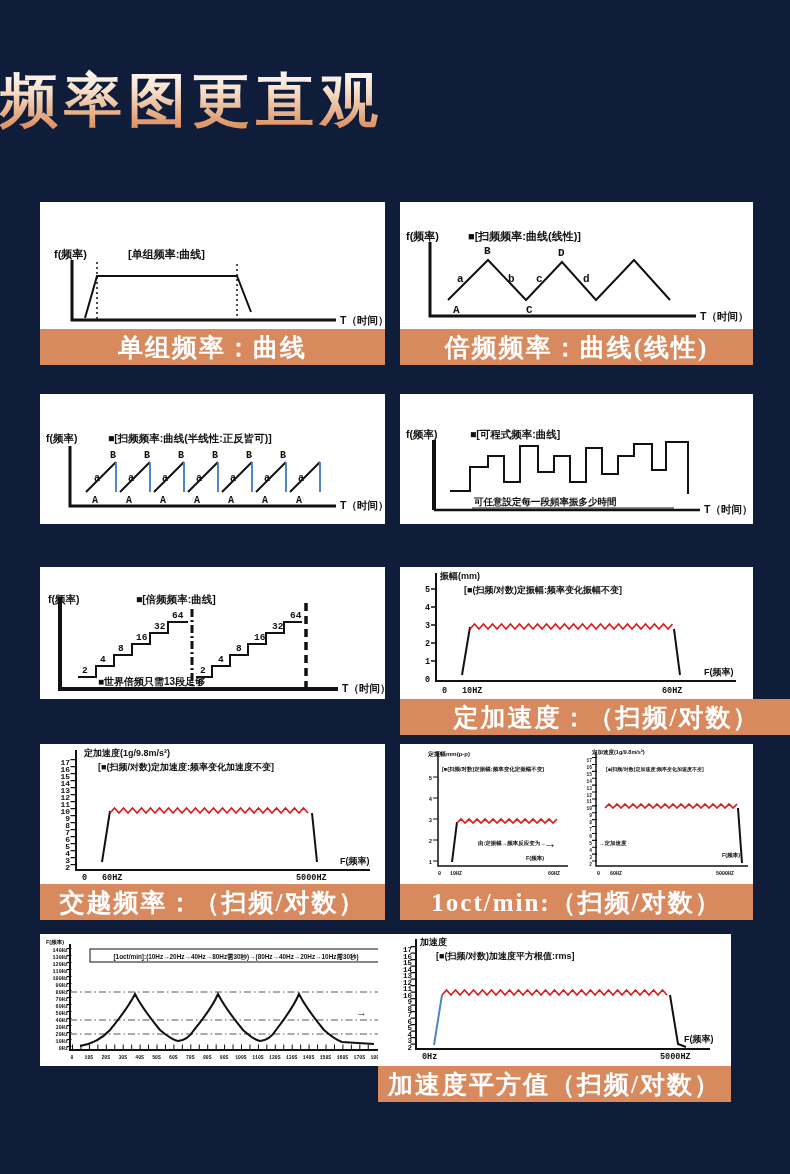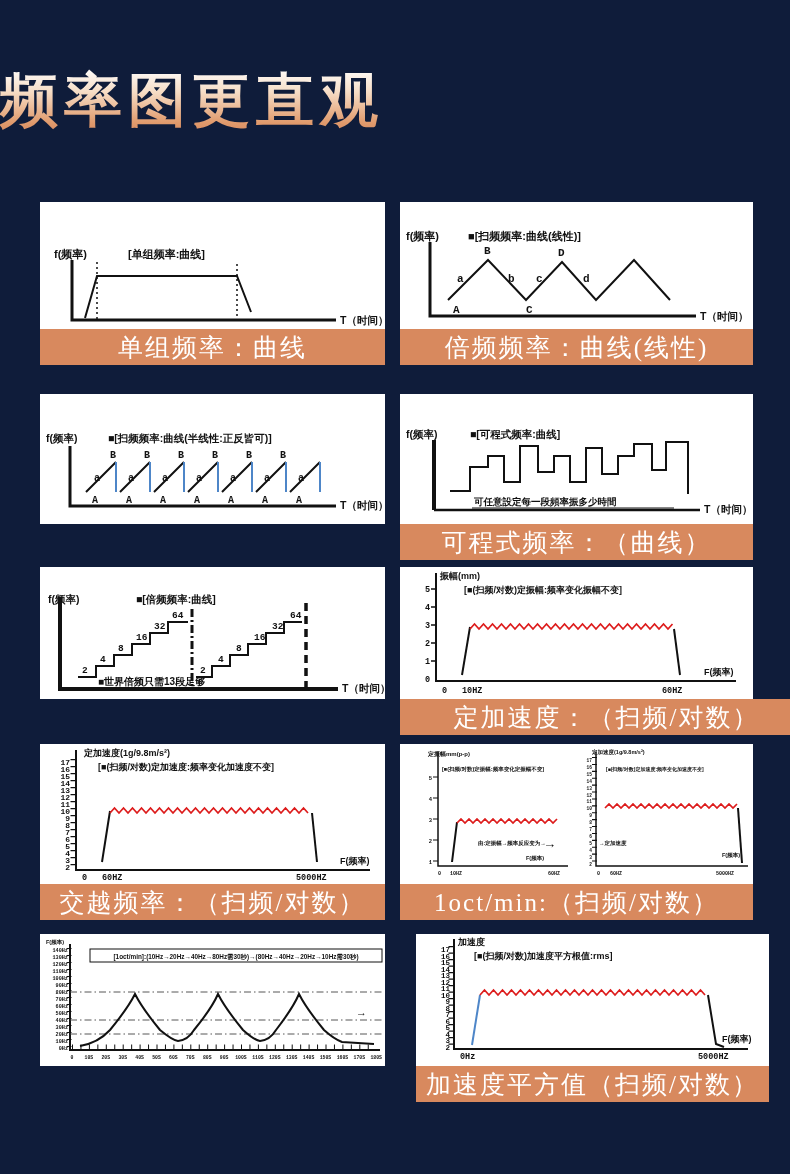--- a/index.html
+++ b/index.html
@@ -14,21 +14,21 @@
     color:#e9af85;
     background:linear-gradient(180deg,#ffffff 6%,#f6ddc6 38%,#e09a6c 78%,#d2815a 100%);
     -webkit-background-clip:text;background-clip:text;
   }
   @supports ((-webkit-background-clip:text) or (background-clip:text)){
     .title{color:transparent}
   }
   .panel{position:absolute}
   .chart{display:block;background:#ffffff}
   .caption{
-    height:36px;background:#d8895e;color:#ffffff;font-weight:normal;
+    height:36px;background:#d8895e;color:#ffffff;font-weight:bold;
     font-size:25px;line-height:37px;text-align:center;letter-spacing:2px;
     font-family:"Liberation Serif","Liberation Sans",serif;
     white-space:nowrap;overflow:hidden;
   }
   svg text{font-family:"Liberation Mono","Liberation Sans",monospace;fill:#111}
   .cjk{font-family:"Liberation Sans",sans-serif;font-weight:bold}
   .ax{stroke:#111;fill:none}
   .curve{stroke:#111;fill:none;stroke-width:2}
   .red{stroke:#dd1c1c;fill:none;stroke-width:1.7}
 </style>
@@ -104,21 +104,20 @@
   <svg class="chart" width="353" height="130" viewBox="0 0 353 130">
     <text class="cjk" x="6" y="44" font-size="10.5">f(频率)</text>
     <text class="cjk" x="70" y="44" font-size="10.5">■[可程式频率:曲线]</text>
     <path class="ax" d="M34,46 V116" stroke-width="4"></path>
     <path class="ax" d="M34,116 H300" stroke-width="2.5"></path>
     <path class="curve" d="M50,97 H70 V73 H88 V62 H104 V88 H120 V52 H138 V78 H154 V62 H170 V88 H186 V54 H202 V80 H218 V62 H234 V50 H252 V76 H266 V48 H288 V100"></path>
     <text class="cjk" x="74" y="111" font-size="9.5">可任意設定每一段頻率振多少時間</text>
     <path class="ax" d="M72,114 H274" stroke-width="1"></path>
     <text class="cjk" x="304" y="119" font-size="10.5">T（时间）</text>
   </svg>
-  <div class="caption">可程式频率：（曲线）</div>
 </div>
 
 <div class="panel" style="left:40px;top:567px;width:345px">
   <svg class="chart" width="345" height="132" viewBox="0 0 345 132">
     <text class="cjk" x="8" y="36" font-size="10.5">f(频率)</text>
     <text class="cjk" x="96" y="36" font-size="10.5">■[倍频频率:曲线]</text>
     <path class="ax" d="M20,30 V122 H298" stroke-width="4"></path>
     <path class="curve" d="M38,110 H56 V99 H74 V88 H92 V77 H110 V66 H128 V55 H148"></path>
 
     <path class="ax" d="M152,42 V122" stroke-width="3" stroke-dasharray="8 3 2 3"></path>
@@ -297,21 +296,21 @@
       <text font-size="4.8" font-weight="bold" text-anchor="middle" x="234.8" y="125.0">120S</text>
       <text font-size="4.8" font-weight="bold" text-anchor="middle" x="251.7" y="125.0">130S</text>
       <text font-size="4.8" font-weight="bold" text-anchor="middle" x="268.6" y="125.0">140S</text>
       <text font-size="4.8" font-weight="bold" text-anchor="middle" x="285.5" y="125.0">150S</text>
       <text font-size="4.8" font-weight="bold" text-anchor="middle" x="302.4" y="125.0">160S</text>
       <text font-size="4.8" font-weight="bold" text-anchor="middle" x="319.3" y="125.0">170S</text>
       <text font-size="4.8" font-weight="bold" text-anchor="middle" x="336.2" y="125.0">180S</text>
     </svg>
 </div>
 
-<div class="panel" style="left:416px;top:934px;width:353px">
+<div class="panel" style="left:378px;top:934px;width:353px">
   <svg class="chart" width="353" height="132" viewBox="0 0 353 132">
     <text class="cjk" x="42" y="11" font-size="9">加速度</text>
     <text class="cjk" x="58" y="25" font-size="9">[■(扫频/对数)加速度平方根值:rms]</text>
 
     <line x1="35.5" y1="12" x2="35.5" y2="113" stroke="#111" stroke-width="6" stroke-dasharray="1.3 5.2"></line>
     <path class="ax" d="M38,5 V115 H332" stroke-width="2"></path>
     <path d="M56,111 L64,61" stroke="#4e86c8" stroke-width="2" fill="none"></path>
     <path class="red" d="M64,61 L68.5,56 L73.0,61 L77.5,56 L82.0,61 L86.5,56 L91.0,61 L95.5,56 L100.0,61 L104.5,56 L109.0,61 L113.5,56 L118.0,61 L122.5,56 L127.0,61 L131.5,56 L136.0,61 L140.5,56 L145.0,61 L149.5,56 L154.0,61 L158.5,56 L163.0,61 L167.5,56 L172.0,61 L176.5,56 L181.0,61 L185.5,56 L190.0,61 L194.5,56 L199.0,61 L203.5,56 L208.0,61 L212.5,56 L217.0,61 L221.5,56 L226.0,61 L230.5,56 L235.0,61 L239.5,56 L244.0,61 L248.5,56 L253.0,61 L257.5,56 L262.0,61 L266.5,56 L271.0,61 L275.5,56 L280.0,61 L284.5,56 L289.0,61"></path>
     <path class="curve" d="M292,61 L300,110 L308,113"></path>
     <text class="cjk" x="306" y="108" font-size="9">F(频率)</text>

